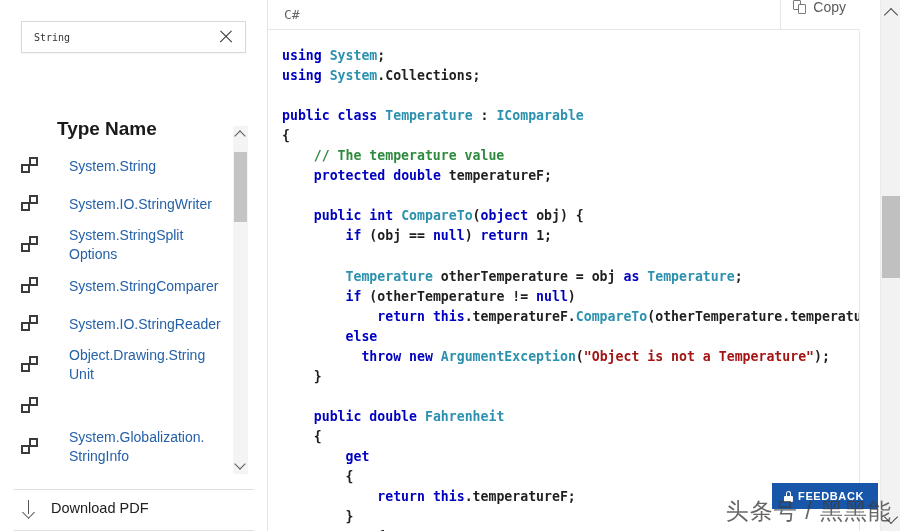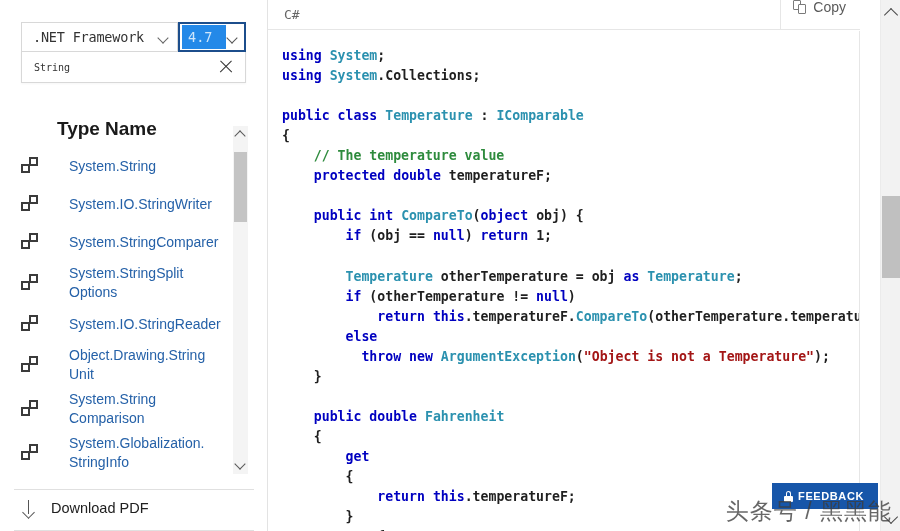--- a/index.html
+++ b/index.html
@@ -473,30 +473,20 @@
   }
 </style>
 </head>
 <body>
 
 <div class="app">
 
   <div class="left-panel">
 
     <div class="filters">
-      <div class="filter-row">
-        <div class="select-framework">
-          <span>.NET Framework</span>
-          <span class="chev"></span>
-        </div>
-        <div class="select-version">
-          <span class="version-value">4.7</span>
-          <span class="chev dark"></span>
-        </div>
-      </div>
 
       <div class="search-row">
         <input class="sv" type="text" value="String" style="">
         <span class="clear-x"></span>
       </div>
     </div>
 
     <div class="results">
       <div class="res-head">
         <div class="th-type">Type</div>
@@ -513,45 +503,44 @@
         <div class="res-row">
           <div class="cell-icon">
             <span class="type-icon"><i class="sq-back"></i><i class="sq-front"></i></span>
           </div>
           <div class="cell-name">System.IO.StringWriter</div>
         </div>
         <div class="res-row">
           <div class="cell-icon">
             <span class="type-icon"><i class="sq-back"></i><i class="sq-front"></i></span>
           </div>
+          <div class="cell-name">System.StringSplit Options</div>
+        </div>
+        <div class="res-row">
+          <div class="cell-icon">
+            <span class="type-icon"><i class="sq-back"></i><i class="sq-front"></i></span>
+          </div>
           <div class="cell-name">System.StringComparer</div>
         </div>
         <div class="res-row">
           <div class="cell-icon">
             <span class="type-icon"><i class="sq-back"></i><i class="sq-front"></i></span>
           </div>
-          <div class="cell-name">System.StringSplit Options</div>
-        </div>
-        <div class="res-row">
-          <div class="cell-icon">
-            <span class="type-icon"><i class="sq-back"></i><i class="sq-front"></i></span>
-          </div>
           <div class="cell-name">System.IO.StringReader</div>
         </div>
         <div class="res-row">
           <div class="cell-icon">
             <span class="type-icon"><i class="sq-back"></i><i class="sq-front"></i></span>
           </div>
           <div class="cell-name">Object.Drawing.String Unit</div>
         </div>
         <div class="res-row">
           <div class="cell-icon">
             <span class="type-icon"><i class="sq-back"></i><i class="sq-front"></i></span>
           </div>
-          <div class="cell-name">System.String Comparison</div>
         </div>
         <div class="res-row">
           <div class="cell-icon">
             <span class="type-icon"><i class="sq-back"></i><i class="sq-front"></i></span>
           </div>
           <div class="cell-name">System.Globalization. StringInfo</div>
         </div>
       </div>
 
       <div class="lscroll">

